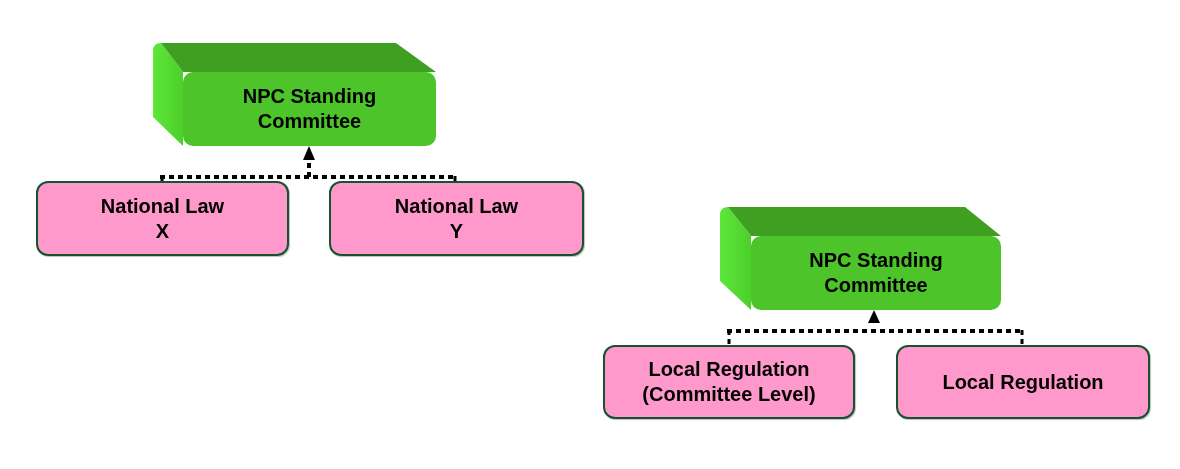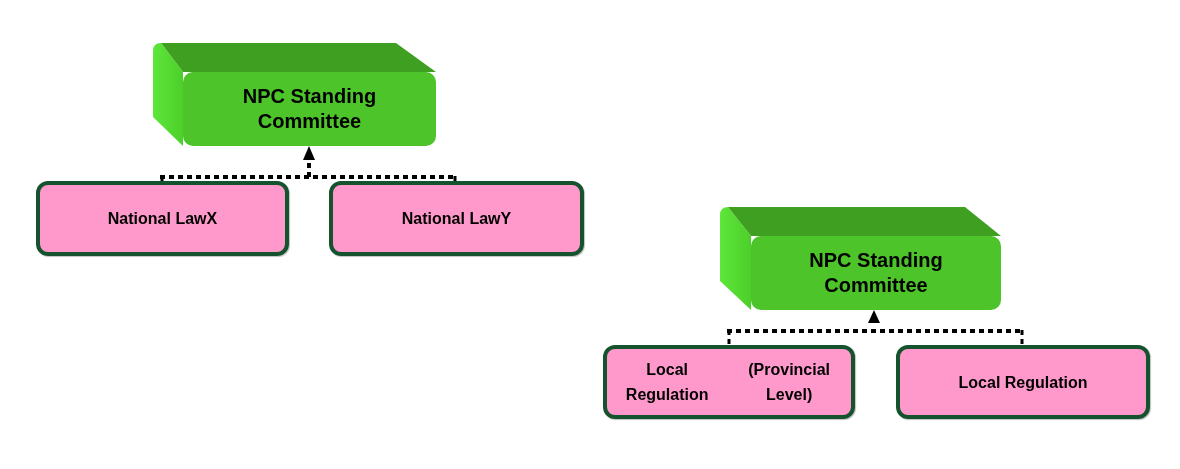--- a/index.html
+++ b/index.html
@@ -10,23 +10,23 @@
 
     .box3d { position: absolute; }
     .box3d svg { position: absolute; left: 0; top: 0; overflow: visible; }
     .box3d .front-label {
       position: absolute; display: flex; align-items: center; justify-content: center;
       text-align: center; font-weight: bold; font-size: 20px; line-height: 25px; color: #000;
     }
 
     .pink-box {
       position: absolute; box-sizing: border-box;
-      background: #ff99cc; border: 4px solid #14532d; border-radius: 12px;
-      display: flex; align-items: center; justify-content: center;
-      text-align: center; font-weight: bold; font-size: 16px; line-height: 25px; color: #000;
+      background: #ff99cc; border: 2px solid #14532d; border-radius: 12px;
+      display: flex; flex-direction: column; align-items: center; justify-content: center;
+      text-align: center; font-weight: bold; font-size: 20px; line-height: 25px; color: #000;
       box-shadow: 1px 1px 1px rgba(0,0,0,0.25);
     }
     .pink-box span { display: block; }
   </style>
 </head>
 <body>
 
 <div class="diagram">
 
   <svg class="connectors" viewBox="0 0 1180 469">
@@ -94,19 +94,19 @@
     <div class="front-label" style="left:31px; top:29px; width:250px; height:74px;">
       <div>
         <span style="display:block">NPC Standing</span>
         <span style="display:block">Committee</span>
       </div>
     </div>
   </div>
 
   <div class="pink-box" style="left:587px; top:345px; width:252px; height:74px;">
     <span>Local Regulation</span>
-    <span>(Provincial Level)</span>
+    <span>(Committee Level)</span>
   </div>
   <div class="pink-box" style="left:880px; top:345px; width:254px; height:74px;">
     <span>Local Regulation</span>
   </div>
 
 </div>
 
 </body></html>

